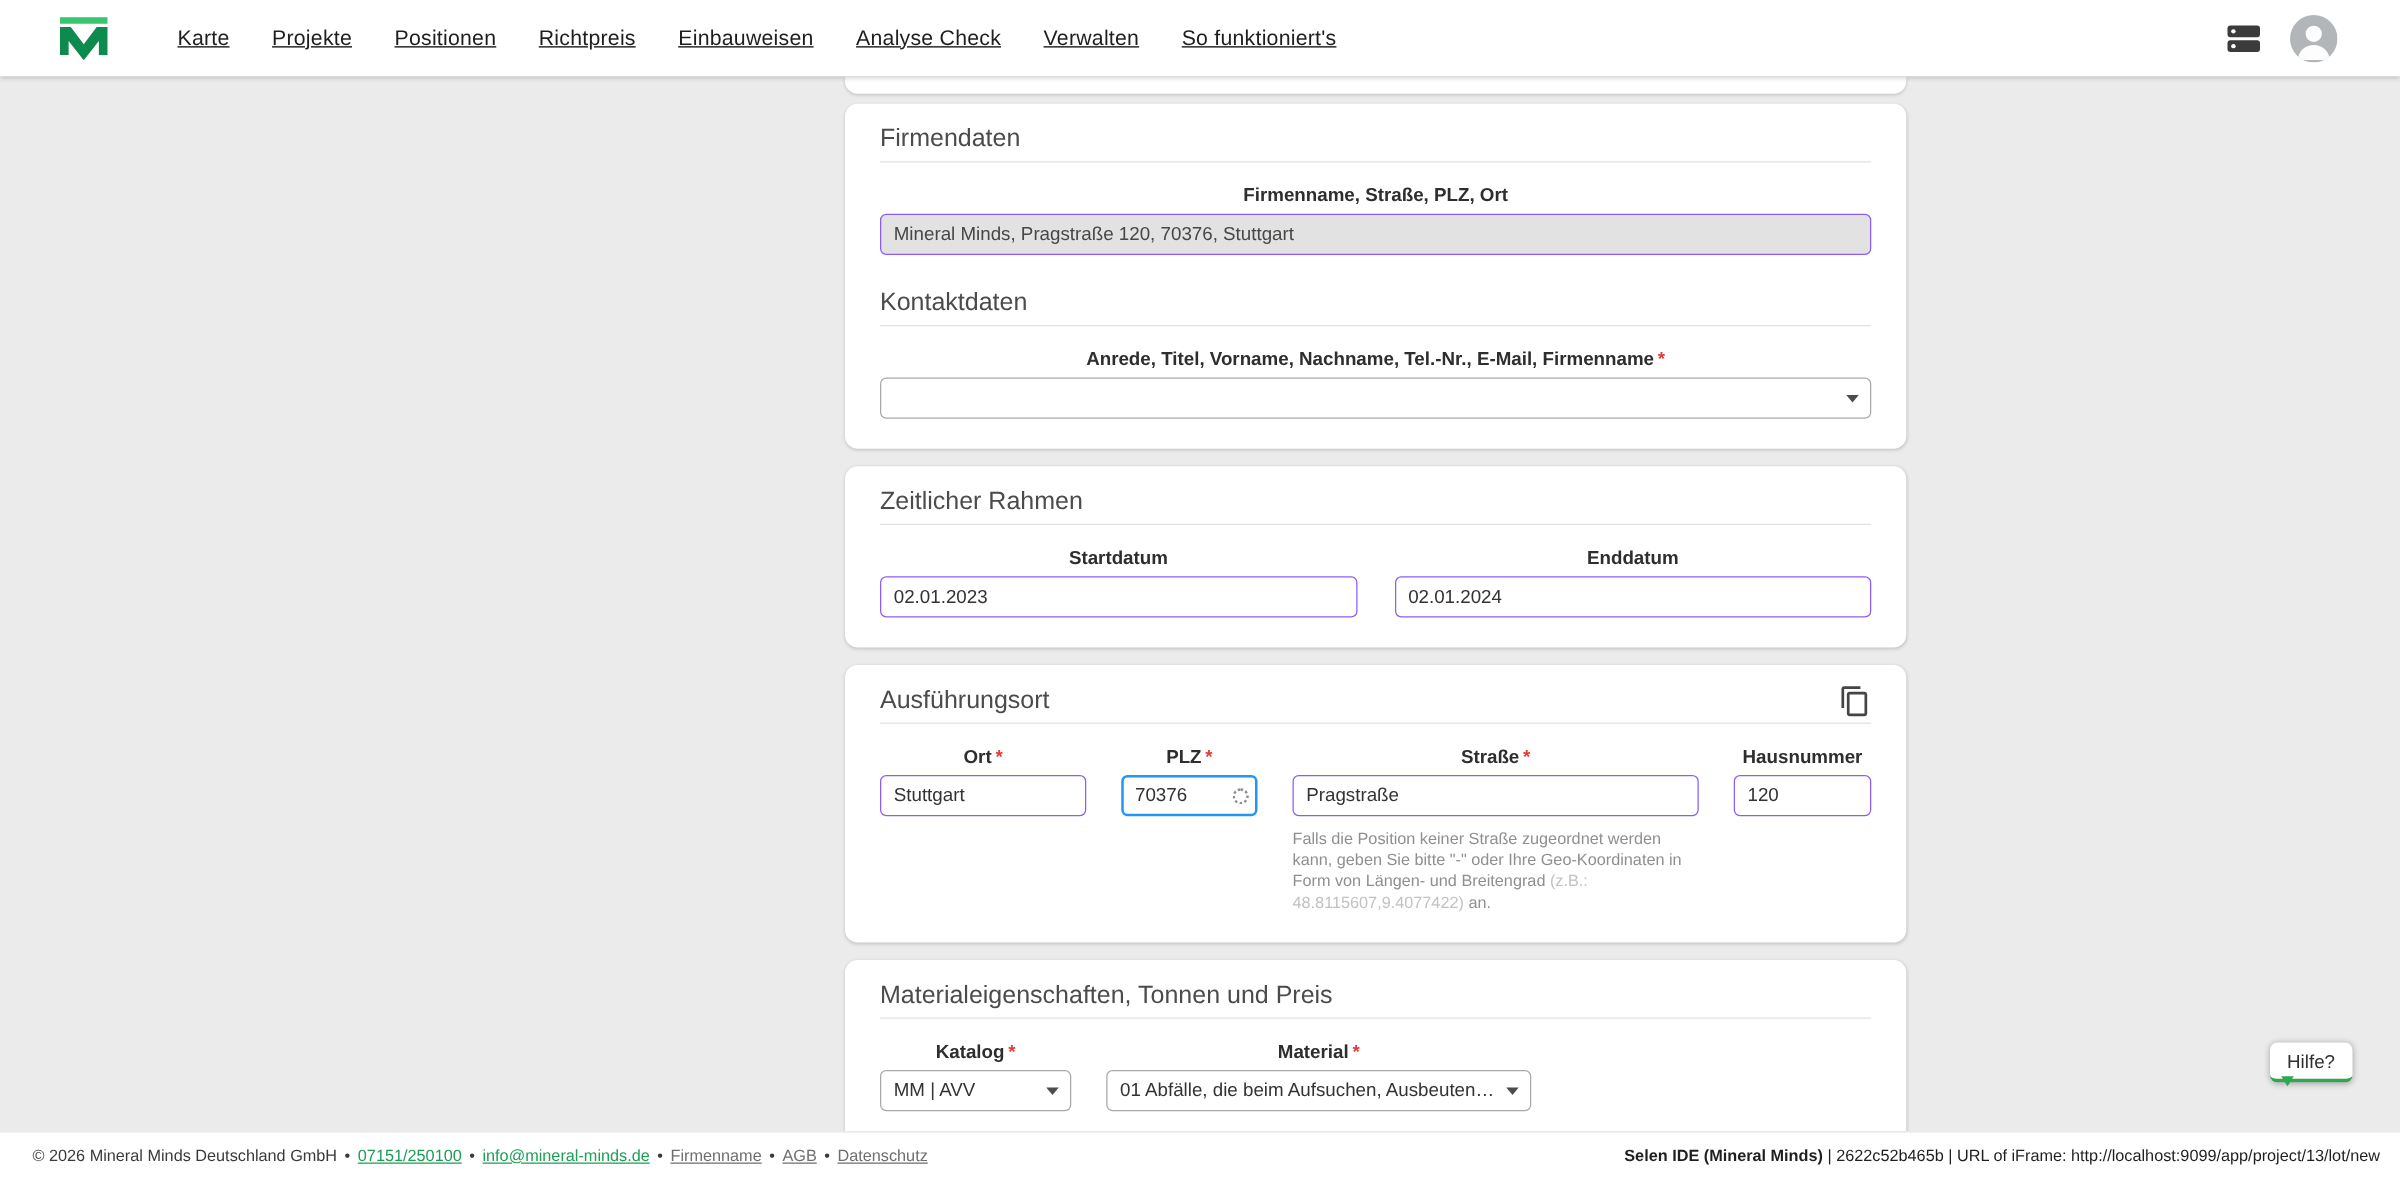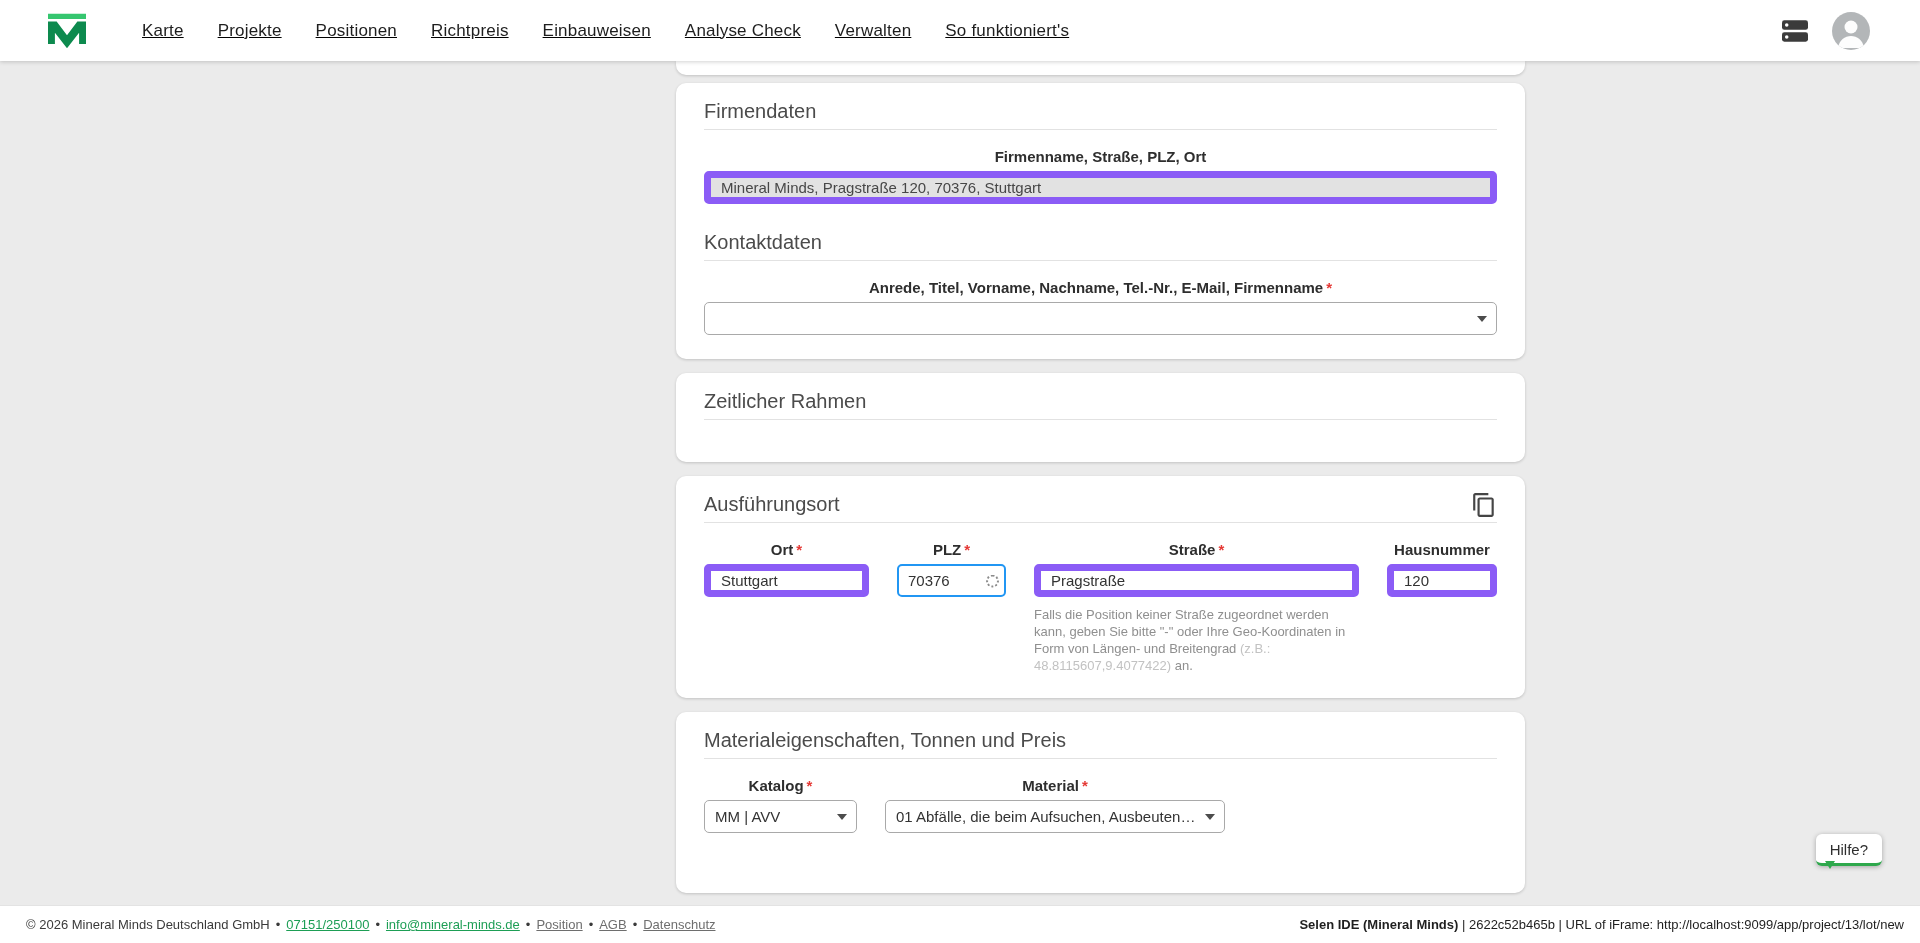--- a/index.html
+++ b/index.html
@@ -52,21 +52,21 @@
   .section-head .section-title { border-bottom: none; padding-bottom: 0; margin-bottom: 0; }
 
   .field-label {
     font-size: 15px; font-weight: 700; color: #2e2e2e;
     line-height: 18px; margin-bottom: 5px; display: flex; gap: 3px; justify-content: center;
   }
   .req { color: #e53935; font-weight: 700; }
 
   .text-input {
     height: 33px; width: 100%;
-    border: 7px solid #8b5cf6; border-radius: 5px;
+    border: 1px solid #8b5cf6; border-radius: 5px;
     padding: 0 10px; font-size: 15px; color: #333;
     background: #fff; font-family: inherit; outline: none;
   }
   .text-input.readonly { background: #e2e2e2; color: #474747; }
   .text-input.focused { border: 2px solid #2196f3; padding: 0 9px; }
 
   .select {
     height: 33px; border: 1px solid #a9a9a9; border-radius: 5px;
     background: #fff; display: flex; align-items: center;
     padding: 0 26px 0 10px; position: relative;
@@ -200,20 +200,34 @@
         <span>Anrede, Titel, Vorname, Nachname, Tel.-Nr., E-Mail, Firmenname</span>
           <span class="req">*</span>
       </div>
       <div class="select">
         <span class="caret"></span>
       </div>
     </section>
 
     <section class="card">
       <h2 class="section-title">Zeitlicher Rahmen</h2>
+      <div class="grid-2">
+        <div>
+          <div class="field-label">
+            <span>Startdatum</span>
+          </div>
+          <input class="text-input" value="02.01.2023" style="">
+        </div>
+        <div>
+          <div class="field-label">
+            <span>Enddatum</span>
+          </div>
+          <input class="text-input" value="02.01.2024" style="">
+        </div>
+      </div>
     </section>
 
     <section class="card">
       <div class="section-head">
         <h2 class="section-title">Ausführungsort</h2>
         <span class="icon-btn">
           <svg width="26" height="26" viewBox="0 0 24 24">
             <path fill="#454545" d="M16 1H4c-1.1 0-2 .9-2 2v14h2V3h12V1zm3 4H8c-1.1 0-2 .9-2 2v14c0 1.1.9 2 2 2h11c1.1 0 2-.9 2-2V7c0-1.1-.9-2-2-2zm0 16H8V7h11v14z"></path>
           </svg>
         </span>
@@ -293,21 +307,21 @@
 </div>
 
 <footer class="footer">
   <div class="footer-left">
     <span>© 2026 Mineral Minds Deutschland GmbH</span>
     <span>•</span>
     <a class="link-green">07151/250100</a>
     <span>•</span>
     <a class="link-green">info@mineral-minds.de</a>
     <span>•</span>
-    <a class="link-gray">Position</a>
+    <a class="link-gray">Firmenname</a>
     <span>•</span>
     <a class="link-gray">AGB</a>
     <span>•</span>
     <a class="link-gray">Datenschutz</a>
   </div>
   <div class="footer-right">
     <b>Selen IDE (Mineral Minds)</b><span> | 2622c52b465b | URL of iFrame: http://localhost:9099/app/project/13/lot/new</span>
   </div>
 </footer>
 

